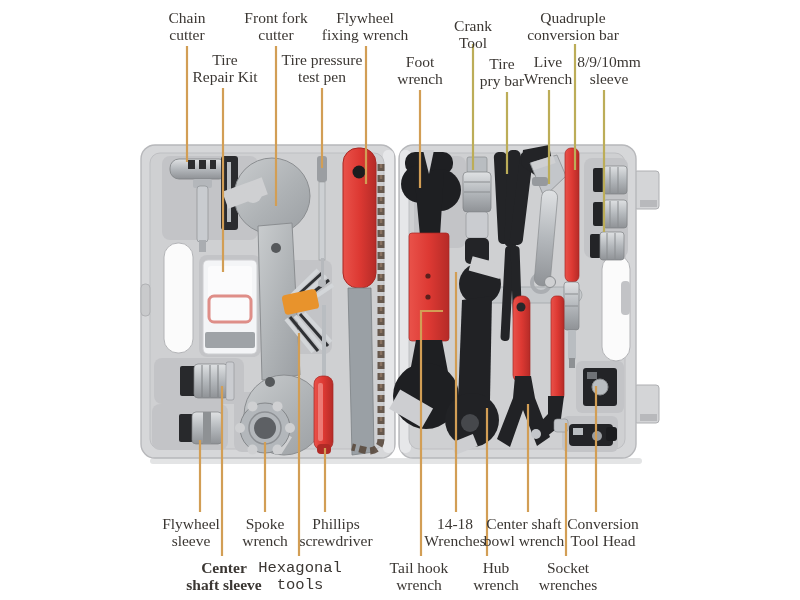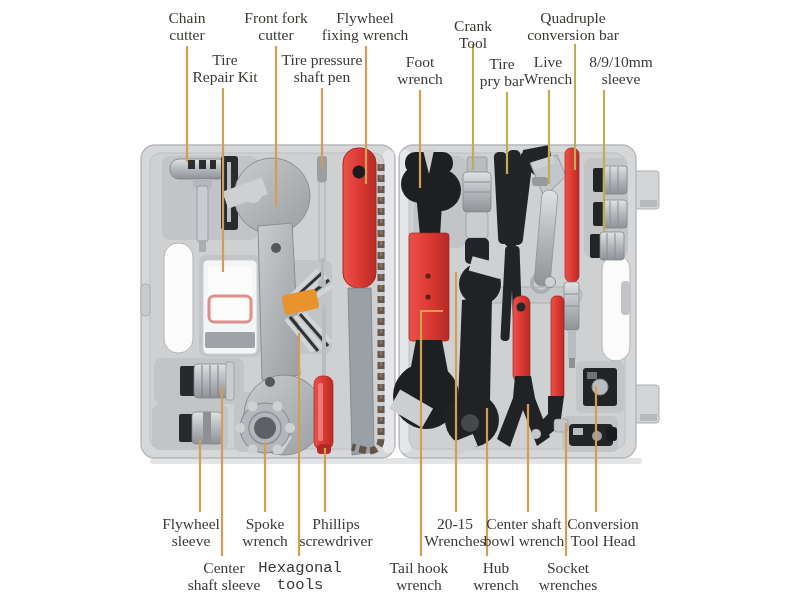--- a/index.html
+++ b/index.html
@@ -304,42 +304,42 @@
 cutter</div>
       <div class="label" style="left: 365px; top: 10px;">Flywheel
 fixing wrench</div>
       <div class="label" style="left: 473px; top: 10px; margin-top: 8px;">Crank
 Tool</div>
       <div class="label" style="left: 573px; top: 10px;">Quadruple
 conversion bar</div>
       <div class="label" style="left: 225px; top: 52px;">Tire
 Repair Kit</div>
       <div class="label" style="left: 322px; top: 52px;">Tire pressure
-shaft pen</div>
+test pen</div>
       <div class="label" style="left: 420px; top: 54px; text-align: center;">Foot
 wrench</div>
       <div class="label" style="left: 502px; top: 56px;">Tire
 pry bar</div>
       <div class="label" style="left: 548px; top: 54px;">Live
 Wrench</div>
-      <div class="label" style="left: 609px; top: 54px; margin-left: 12px;">8/9/10mm
+      <div class="label" style="left: 609px; top: 54px;">8/9/10mm
 sleeve</div>
       <div class="label" style="left: 191px; top: 516px;">Flywheel
 sleeve</div>
       <div class="label" style="left: 265px; top: 516px;">Spoke
 wrench</div>
       <div class="label" style="left: 336px; top: 516px;">Phillips
 screwdriver</div>
-      <div class="label" style="left: 455px; top: 516px;">20-15
+      <div class="label" style="left: 455px; top: 516px;">14-18
 Wrenches</div>
       <div class="label" style="left: 524px; top: 516px;">Center shaft
 bowl wrench</div>
       <div class="label" style="left: 603px; top: 516px;">Conversion
 Tool Head</div>
-      <div class="label" style="left: 224px; top: 560px;">Center
+      <div class="label" style="left: 224px; top: 560px; font-weight: bold;">Center
 shaft sleeve</div>
       <div class="label" style="left: 300px; top: 560px; font-family: Liberation Mono, monospace;">Hexagonal
 tools</div>
       <div class="label" style="left: 419px; top: 560px;">Tail hook
 wrench</div>
       <div class="label" style="left: 496px; top: 560px;">Hub
 wrench</div>
       <div class="label" style="left: 568px; top: 560px;">Socket
 wrenches</div>
     </div>

